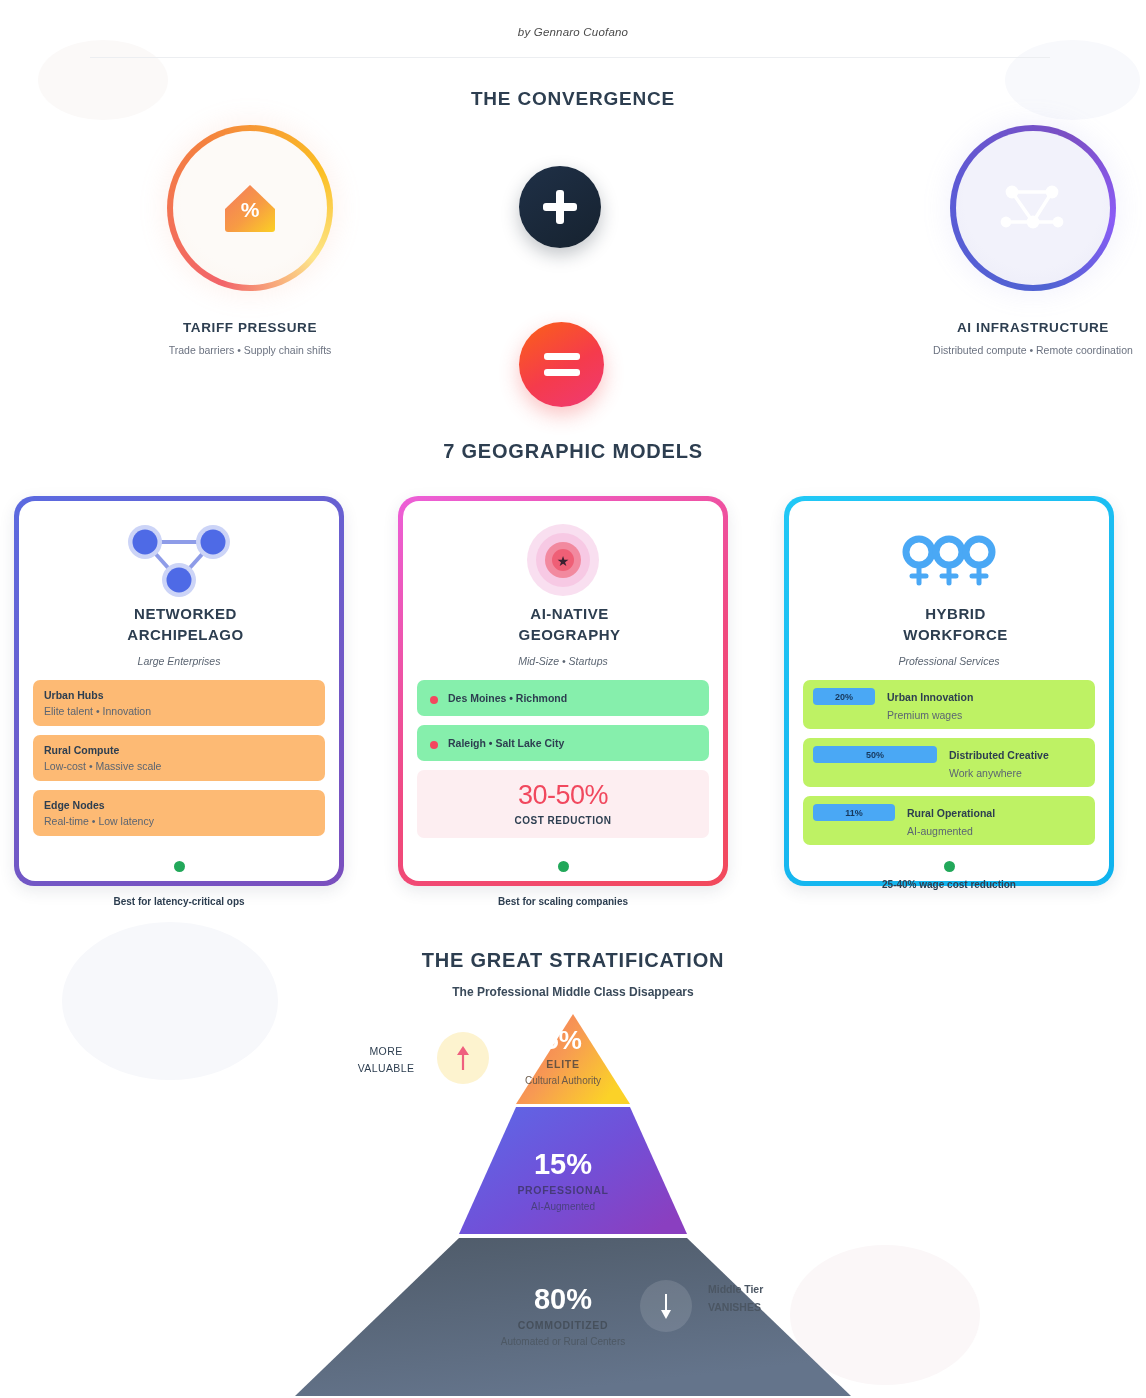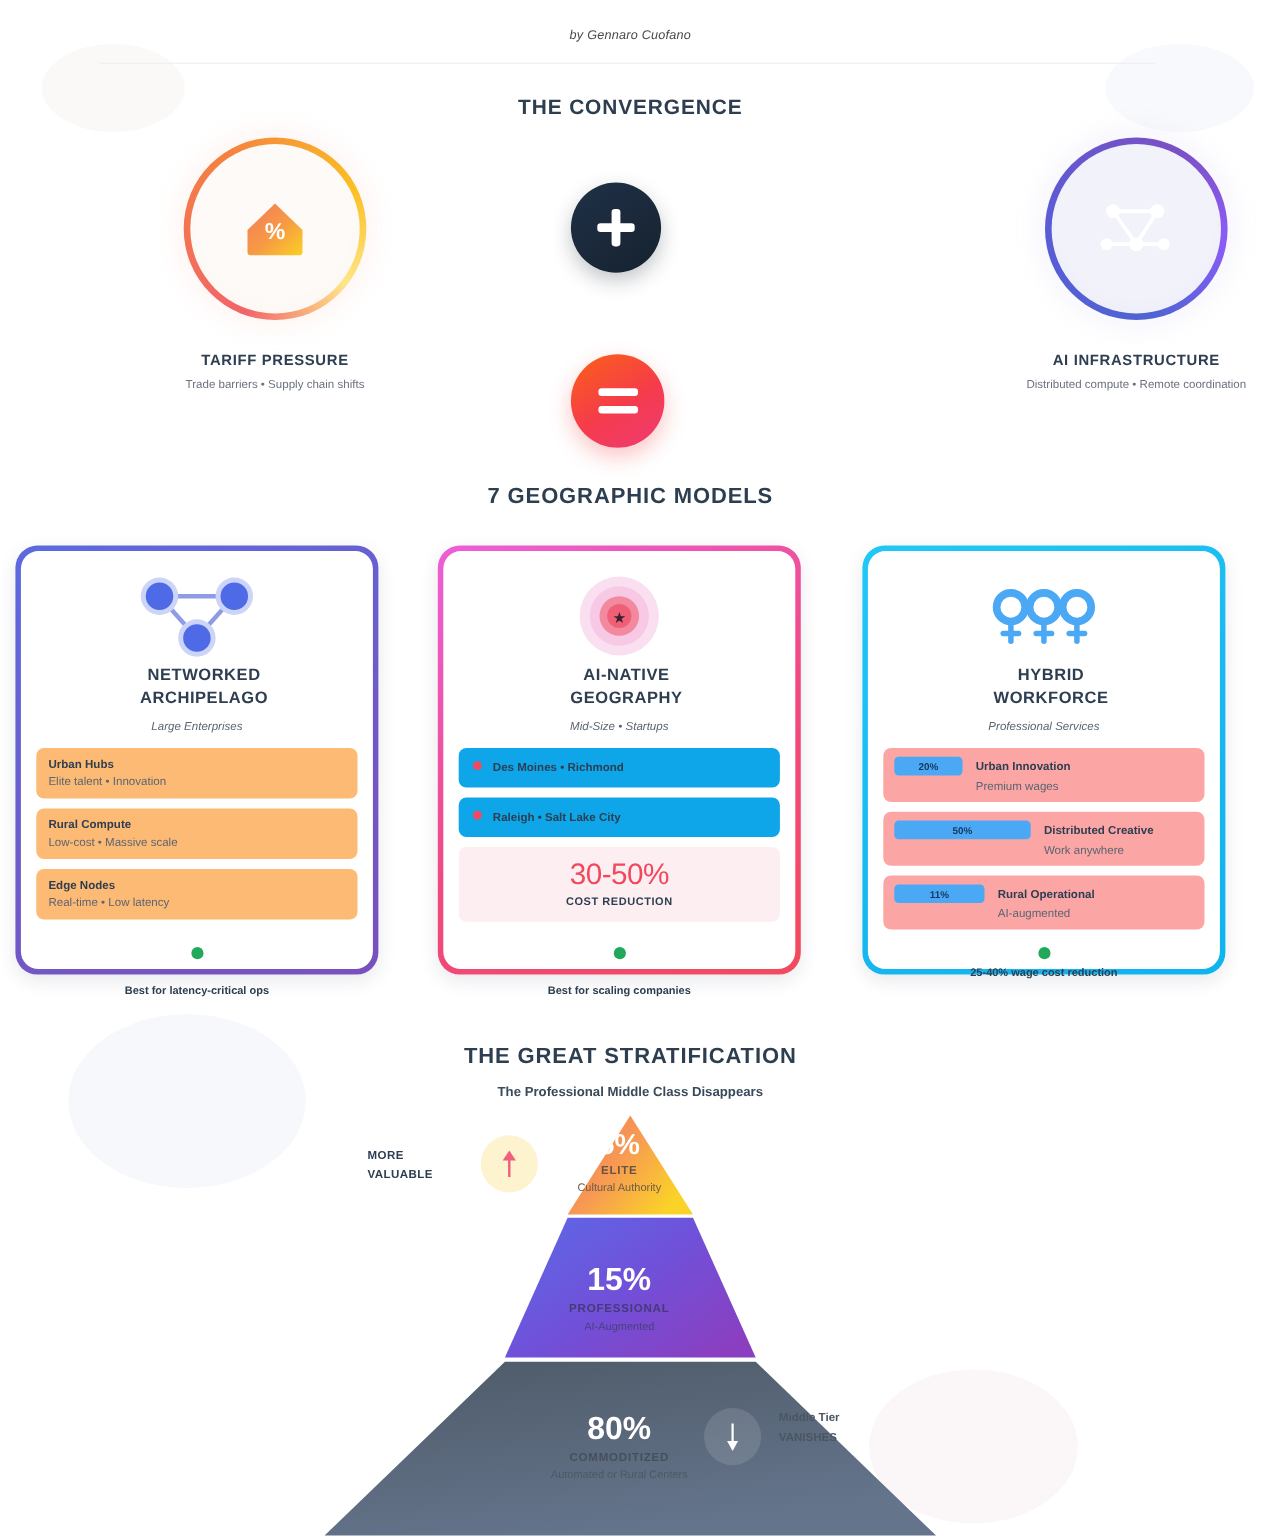--- a/index.html
+++ b/index.html
@@ -118,35 +118,35 @@
   .rows { width: 100%; margin-top: 13px; }
 
   .row-a {
     background: #fdba74; border-radius: 7px;
     padding: 9px 11px; margin-bottom: 9px;
   }
   .row-a .r-title { font-size: 10.5px; font-weight: bold; color: #2d3e50; }
   .row-a .r-desc { font-size: 10.5px; color: #5b6572; margin-top: 4px; }
 
   .row-b {
-    background: #0ea5e9; border-radius: 7px; padding: 12px 13px;
-    margin-bottom: 9px; display: flex; align-items: flex-start;
+    background: #86efac; border-radius: 7px; padding: 12px 13px;
+    margin-bottom: 9px; display: flex; align-items: flex-end;
   }
   .dot-pink { width: 8px; height: 8px; border-radius: 50%; background: #f4485e; margin-right: 10px; flex: none; }
   .row-b .r-title { font-size: 10.5px; font-weight: bold; color: #2d3e50; }
 
   .row-stat {
     background: #fdeef1; border-radius: 7px; padding: 10px 10px 12px;
     text-align: center;
   }
   .stat-big { font-size: 27px; font-weight: normal; color: #f1485e; letter-spacing: -.5px; }
   .stat-lbl { font-size: 10px; font-weight: bold; color: #2d3e50; letter-spacing: .5px; margin-top: 4px; }
 
   .row-c {
-    background: #fca5a5; border-radius: 7px; padding: 8px 10px;
+    background: #bef264; border-radius: 7px; padding: 8px 10px;
     margin-bottom: 9px; position: relative; min-height: 44px;
   }
   .row-c .r-head { display: flex; align-items: center; }
   .pct-bar {
     height: 17px; background: #4aa8f5; border-radius: 4px;
     display: flex; align-items: center; justify-content: center;
     font-size: 9px; font-weight: bold; color: #17385c; flex: none;
   }
   .row-c .r-title { font-size: 10.5px; font-weight: bold; color: #2d3e50; margin-left: 12px; }
   .row-c .r-desc { font-size: 10.5px; color: #5b6572; margin-top: 4px; margin-left: 12px; }
@@ -160,22 +160,22 @@
     position: absolute; width: 330px; text-align: center;
     font-size: 10px; font-weight: bold; color: #2d3e50; z-index: 4;
   }
   #foot-1 { left: 14px;  top: 896px; }
   #foot-2 { left: 398px; top: 896px; }
   #foot-3 { left: 784px; top: 879px; }
 
   
   #pyramid { position: absolute; left: 290px; top: 1012px; z-index: 3; }
   .pyr-label {
-    position: absolute; left: 334px; top: 1043px; width: 70px;
-    text-align: left; font-size: 10.5px; font-weight: bold;
+    position: absolute; left: 351px; top: 1043px; width: 70px;
+    text-align: center; font-size: 10.5px; font-weight: normal;
     color: #2d3e50; line-height: 17px; letter-spacing: .4px; z-index: 4;
   }
   .arrow-circle {
     position: absolute; left: 437px; top: 1032px; width: 52px; height: 52px;
     border-radius: 50%; background: #fdf3cf; z-index: 4;
     display: flex; align-items: center; justify-content: center;
   }
   .tier-txt { position: absolute; text-align: center; z-index: 5; pointer-events: none; }
   .tier-pct { font-weight: bold; color: #fff; }
   .tier-name { font-weight: bold; letter-spacing: .7px; }

